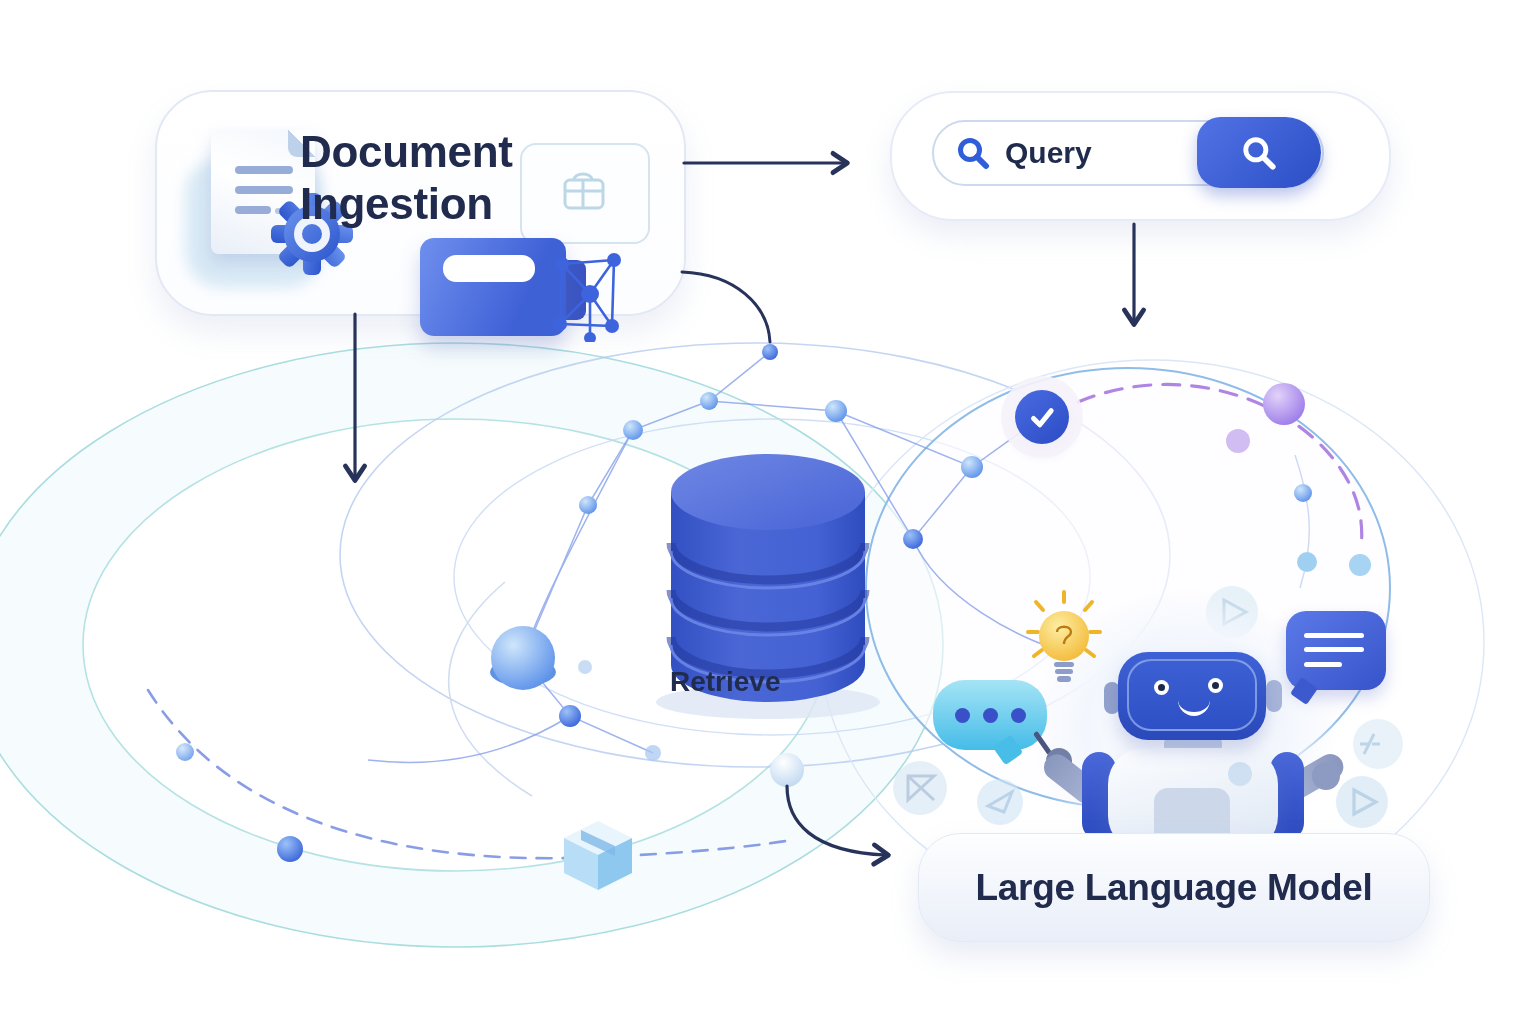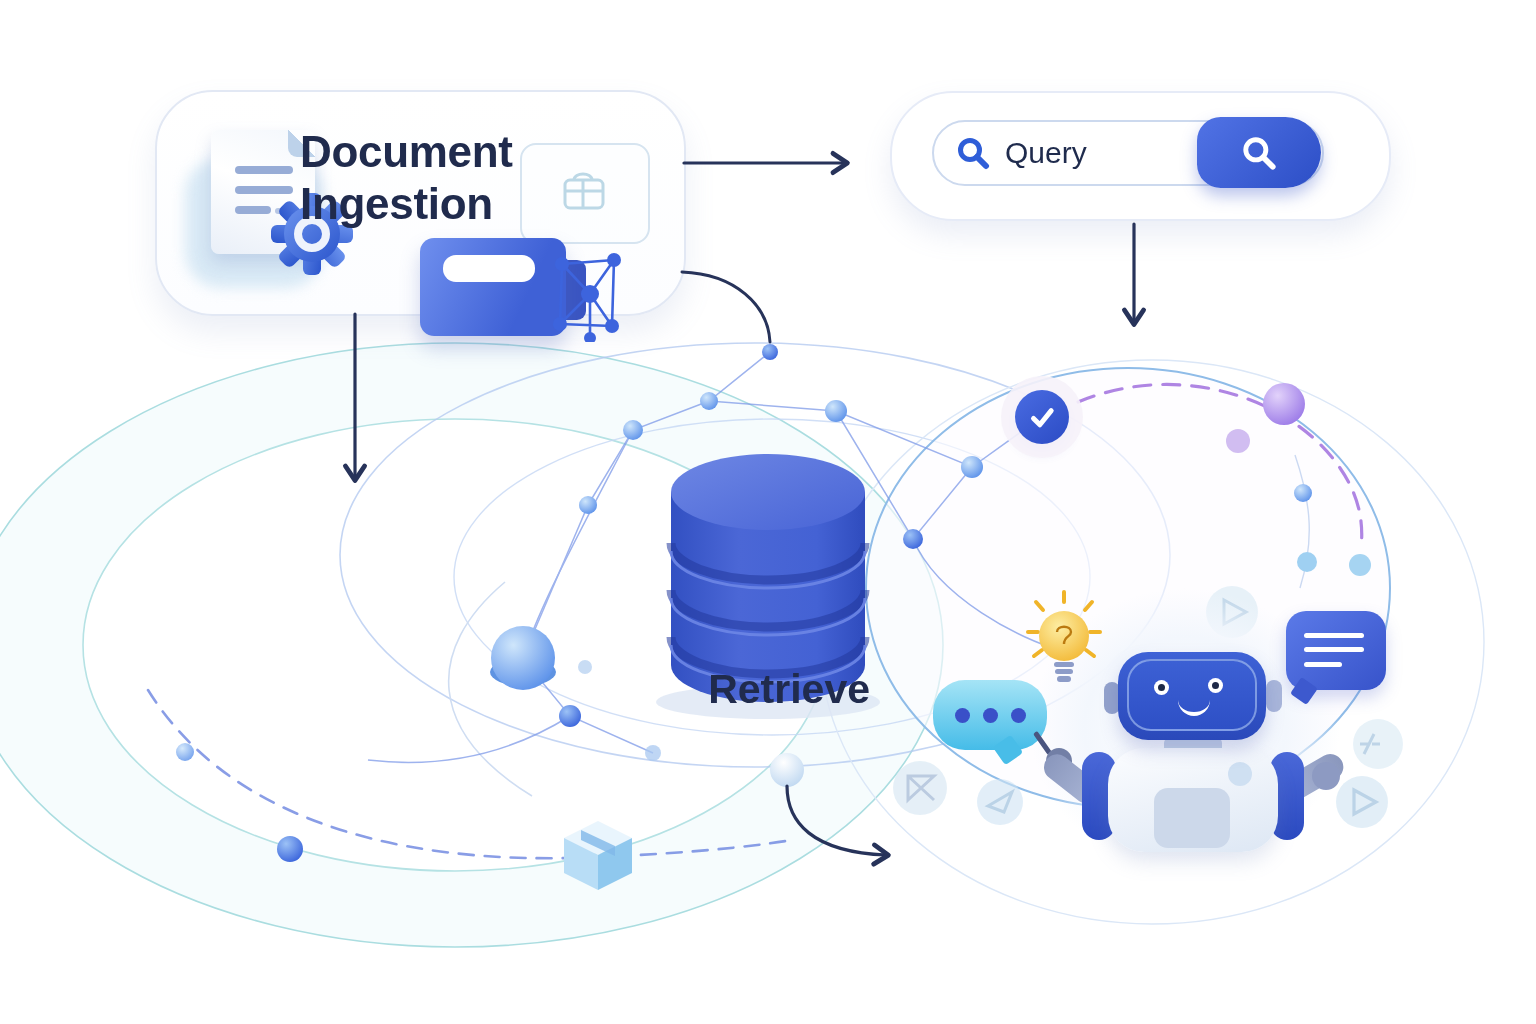--- a/index.html
+++ b/index.html
@@ -41,35 +41,35 @@
   .folder-nub{left:544px;top:303px;width:16px;height:11px;border-radius:4px;background:#23357e;transform:rotate(-20deg);}
   .mini-graph{left:548px;top:246px;width:84px;height:96px;}
 
   
   .query-outer{left:890px;top:91px;width:497px;height:126px;border-radius:63px;
     background:#ffffff;border:2px solid #e6ebf7;
     box-shadow:0 14px 28px rgba(130,150,200,.16);}
   .query-input{left:932px;top:120px;width:392px;height:66px;border-radius:34px;
     border:2px solid #ccd9ee;background:#ffffff;display:flex;align-items:center;
     padding-left:22px;box-sizing:border-box;gap:15px;}
-  .query-text{font-size:30px;color:#1f2b4d;font-weight:400;}
+  .query-text{font-size:30px;color:#1f2b4d;font-weight:700;}
   .query-btn{left:1197px;top:117px;width:124px;height:71px;
     border-radius:24px 36px 36px 24px;display:flex;align-items:center;justify-content:center;
     background:linear-gradient(135deg,#5173e5,#2c4ec6);
     box-shadow:0 8px 16px rgba(60,90,200,.35);cursor:pointer;}
 
   
   .pill{display:flex;align-items:center;justify-content:center;
     background:linear-gradient(180deg,#fdfeff,#e9eef8);
     border:1.5px solid #e3e9f5;box-shadow:0 14px 28px rgba(130,150,200,.18);
     font-weight:600;color:#202b4d;letter-spacing:-.3px;}
   .vdb-pill{left:152px;top:515px;width:466px;height:93px;border-radius:47px;font-size:37px;}
   .llm-pill{left:918px;top:833px;width:510px;height:107px;border-radius:42px;font-size:37px;z-index:5;}
-  .retrieve-label{left:670px;top:666px;width:200px;text-align:right;
-    font-size:41px;font-weight:600;color:#202b4d;z-index:3;}
+  .retrieve-label{left:670px;top:666px;width:200px;text-align:left;
+    font-size:28px;font-weight:600;color:#202b4d;z-index:3;}
 
   
   .check-badge{left:1015px;top:390px;width:54px;height:54px;border-radius:50%;
     background:linear-gradient(140deg,#4a6ce2,#2b4bc4);z-index:3;
     box-shadow:0 0 0 14px rgba(246,242,250,.9),0 6px 14px rgba(80,100,200,.3);
     display:flex;align-items:center;justify-content:center;}
 
   
   .robot-halo{left:1030px;top:588px;width:310px;height:280px;border-radius:50%;z-index:2;
     background:radial-gradient(closest-side,#ffffff,#f3f7fd 65%,rgba(255,255,255,0));}
@@ -382,20 +382,23 @@
     <div class="abs robot-visor"></div>
     <div class="abs robot-eye eye-l">
       <div class="abs pupil"></div>
     </div>
     <div class="abs robot-eye eye-r">
       <div class="abs pupil"></div>
     </div>
     <div class="abs robot-smile"></div>
   </div>
 
+  <div class="abs pill llm-pill">
+    <span>Large Language Model</span>
+  </div>
 </div>
 
 <svg id="arrow-layer" class="abs" width="1536" height="1024" viewBox="0 0 1536 1024">
   <defs>
     <marker id="chev" viewBox="0 0 24 24" refX="16" refY="12" markerWidth="9" markerHeight="9" orient="auto">
       <path d="M6 4 L18 12 L6 20" fill="none" stroke="#27335a" stroke-width="4" stroke-linecap="round" stroke-linejoin="round"></path>
     </marker>
   </defs>
   <g fill="none" stroke="#27335a" stroke-width="3.2" stroke-linecap="round">
     <path d="M684 163 L845 163" marker-end="url(#chev)"></path>

